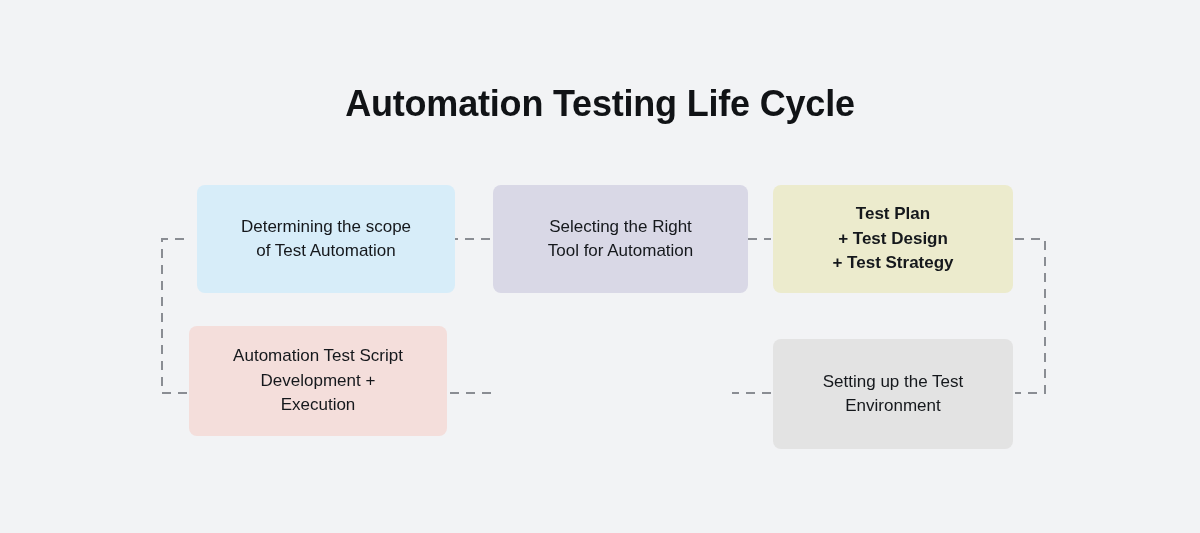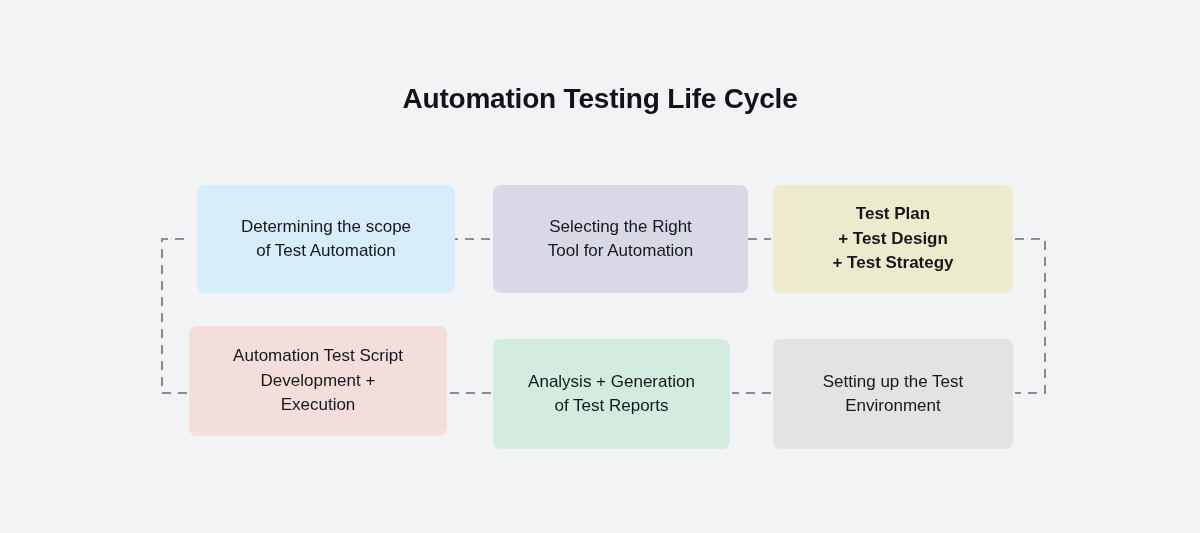--- a/index.html
+++ b/index.html
@@ -17,21 +17,21 @@
     position: relative;
     width: 1200px;
     height: 533px;
   }
   #page-title {
     position: absolute;
     top: 82px;
     left: 0;
     width: 1200px;
     text-align: center;
-    font-size: 28px;
+    font-size: 36px;
     font-weight: bold;
     color: #111316;
     letter-spacing: -0.2px;
     line-height: 1.2;
   }
 
   
   #connectors {
     position: absolute;
     top: 0;
@@ -108,24 +108,20 @@
     <span class="stage-label">Setting up the Test
 Environment</span>
   </div>
 
   <div id="box-plan" class="stage-box">
     <span class="stage-label">Test Plan
 + Test Design
 + Test Strategy</span>
   </div>
 
-  <div id="box-analysis" class="stage-box">
-    <span class="stage-label">Analysis + Generation
-of Test Reports</span>
-  </div>
 
   <div id="box-script" class="stage-box">
     <span class="stage-label">Automation Test Script
 Development +
 Execution</span>
   </div>
 
 </div>
 
 </body></html>

